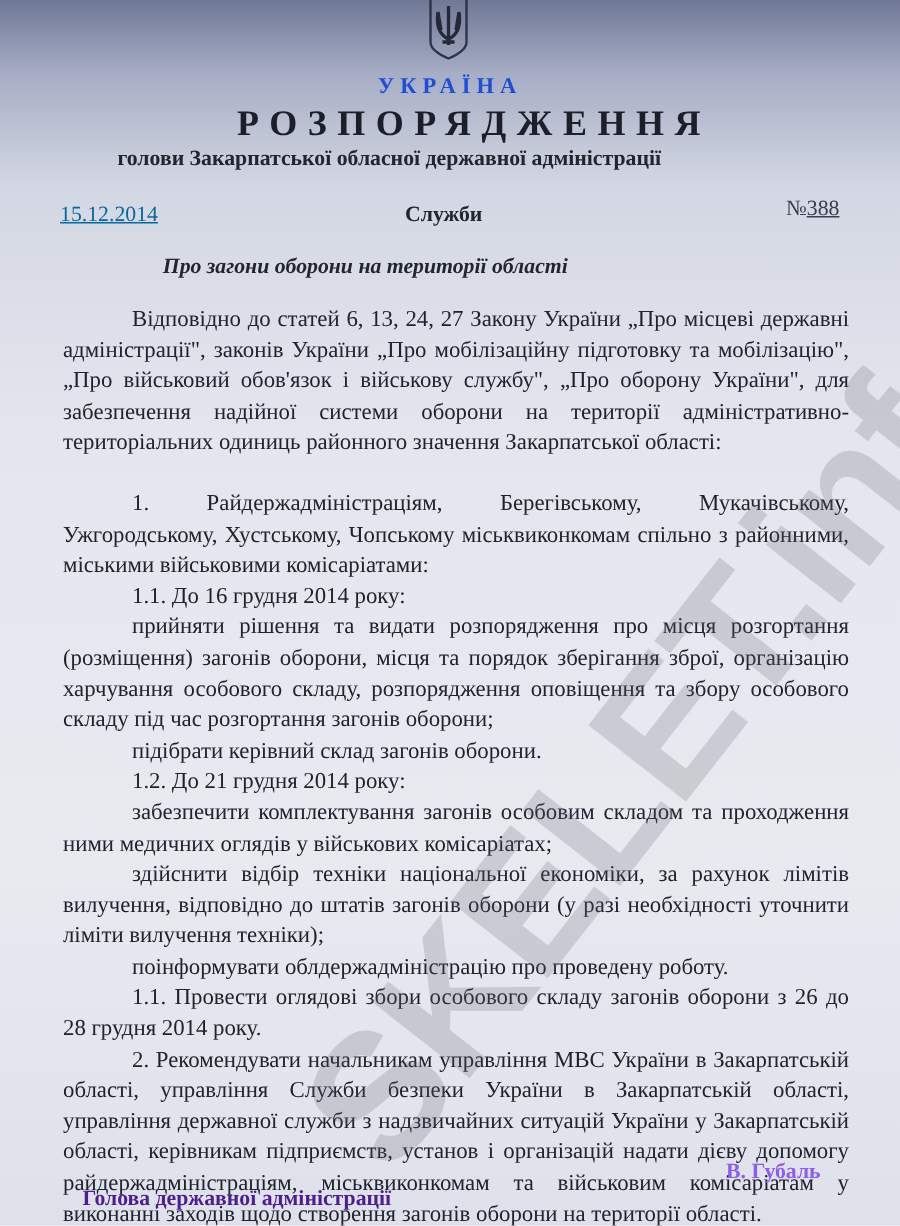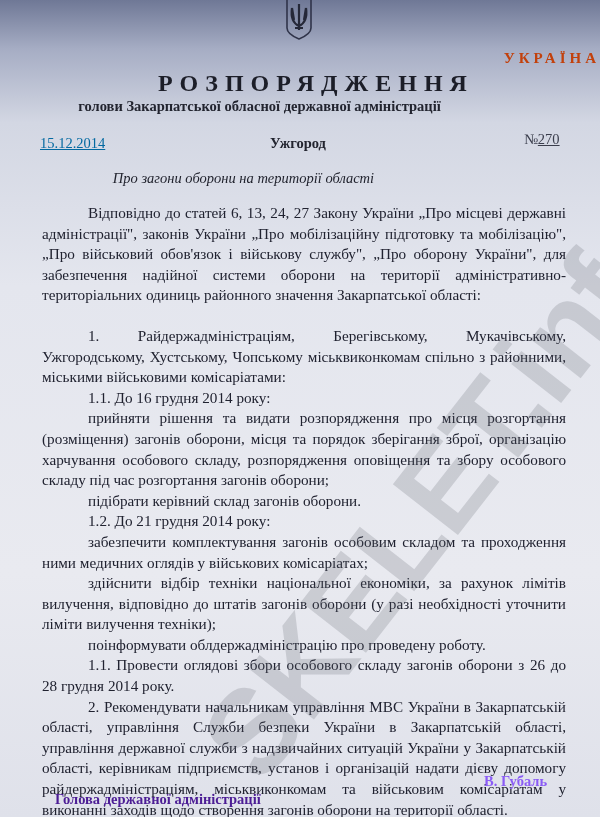--- a/index.html
+++ b/index.html
@@ -4,32 +4,32 @@
   <style>
     html, body { margin: 0; padding: 0; }
     body {
       width: 600px; height: 817px; overflow: hidden; position: relative;
       background: linear-gradient(180deg, #6f7896 0%, #a6adc4 6%, #d3d7e3 15%, #e4e6ee 35%, #e9eaf0 70%, #dfe1ea 100%);
       font-family: "Liberation Serif", serif;
       color: #1d1f2a;
     }
     .page { position: absolute; left: 0; top: 0; width: 600px; height: 817px; }
     .emblem { position: absolute; left: 284px; top: 0px; width: 30px; height: 40px; }
-    .country { position: absolute; top: 50px; left: 0; width: 600px; text-align: right;
-      font-weight: bold; font-size: 15px; letter-spacing: 4px; color: #c2410c; }
+    .country { position: absolute; top: 50px; left: 0; width: 600px; text-align: center;
+      font-weight: bold; font-size: 15px; letter-spacing: 4px; color: #1d4ed8; }
     .doc-type { position: absolute; top: 70px; left: 16px; width: 600px; text-align: center;
       font-weight: bold; font-size: 24px; letter-spacing: 7px; color: #1c1e28; }
     .issuer { position: absolute; top: 98px; left: 0; width: 519px; text-align: center;
       font-weight: bold; font-size: 14.5px; color: #22242f; }
     .date { position: absolute; top: 135px; left: 40px; font-size: 14.5px; text-decoration: underline; color: #0369a1; }
     .city { position: absolute; top: 135px; left: 270px; font-size: 14.5px; font-weight: bold; color: #22242f; }
     .number { position: absolute; top: 131px; left: 524px; font-size: 14.5px; color: #3a3d4c; }
     .number .num-val { text-decoration: underline; }
     .subject { position: absolute; top: 170px; left: 0; width: 487px; text-align: center;
-      font-style: italic; font-weight: normal; font-size: 14.5px; color: #22242f; }
+      font-style: italic; font-weight: bold; font-size: 14.5px; color: #22242f; }
     .body-text { position: absolute; top: 203px; left: 42px; width: 524px; font-size: 15.2px; line-height: 20.6px; color: #202230; }
     .body-text p { margin: 0; text-align: justify; text-align-last: left; }
     .indent { text-indent: 46px; }
     .gap { height: 20px; }
     .sign-name { position: absolute; top: 773px; left: 484px; font-weight: bold; font-size: 14.5px; color: #8b5cf6; }
     .sign-title { position: absolute; top: 791px; left: 55px; font-weight: bold; font-size: 14.5px; color: #4c1d95; }
     .watermark { position: absolute; left: 95px; top: 420px; transform: rotate(-52deg); transform-origin: center;
       font-family: "Liberation Sans", sans-serif; font-weight: bold; font-size: 120px; letter-spacing: -2px;
       color: rgba(95, 98, 110, 0.22); white-space: nowrap; pointer-events: none; }
   </style>
@@ -43,22 +43,22 @@
       <path d="M3 0 L3 28 Q3 34 15 39 Q27 34 27 28 L27 0" fill="none" stroke="#30344a" stroke-width="1.6"></path>
       <path d="M15 4 L15 30 M8 8 Q6 22 15 26 Q24 22 22 8 M8 8 L10 20 M22 8 L20 20 M11 28 L19 28" fill="none" stroke="#252838" stroke-width="2.2"></path>
     </svg>
   </div>
 
   <div class="country">УКРАЇНА</div>
   <div class="doc-type">РОЗПОРЯДЖЕННЯ</div>
   <div class="issuer">голови Закарпатської обласної державної адміністрації</div>
 
   <div class="date">15.12.2014</div>
-  <div class="city">Ужгород</div>
-  <div class="number"><span>№</span><span class="num-val">270</span></div>
+  <div class="city">Служби</div>
+  <div class="number"><span>№</span><span class="num-val">388</span></div>
 
   <div class="subject">Про загони оборони на території області</div>
 
   <div class="body-text">
     <p class="indent">Відповідно до статей 6, 13, 24, 27 Закону України „Про місцеві державні адміністрації", законів України „Про мобілізаційну підготовку та мобілізацію", „Про військовий обов'язок і військову службу", „Про оборону України", для забезпечення надійної системи оборони на території адміністративно-територіальних одиниць районного значення Закарпатської області:</p>
     <div class="gap"></div>
     <p class="indent">1. Райдержадміністраціям, Берегівському, Мукачівському, Ужгородському, Хустському, Чопському міськвиконкомам спільно з районними, міськими військовими комісаріатами:</p>
     <p class="indent">1.1. До 16 грудня 2014 року:</p>
     <p class="indent">прийняти рішення та видати розпорядження про місця розгортання (розміщення) загонів оборони, місця та порядок зберігання зброї, організацію харчування особового складу, розпорядження оповіщення та збору особового складу під час розгортання загонів оборони;</p>
     <p class="indent">підібрати керівний склад загонів оборони.</p>

